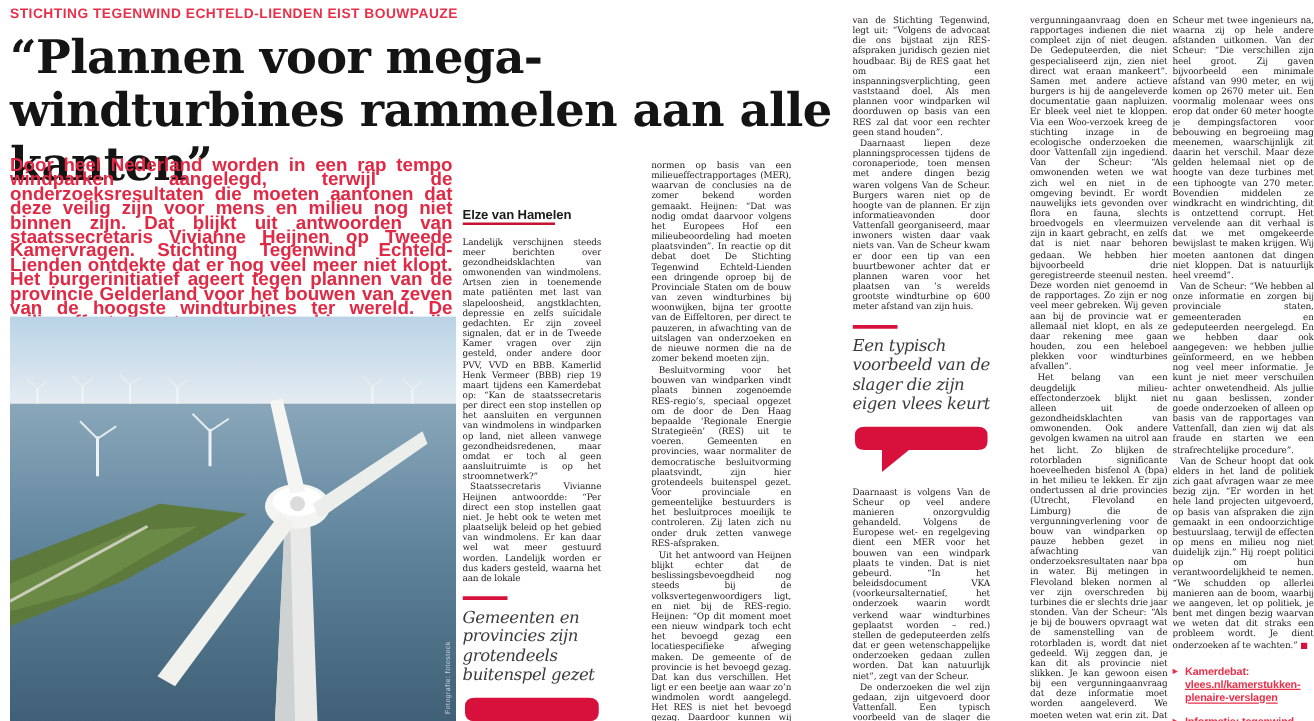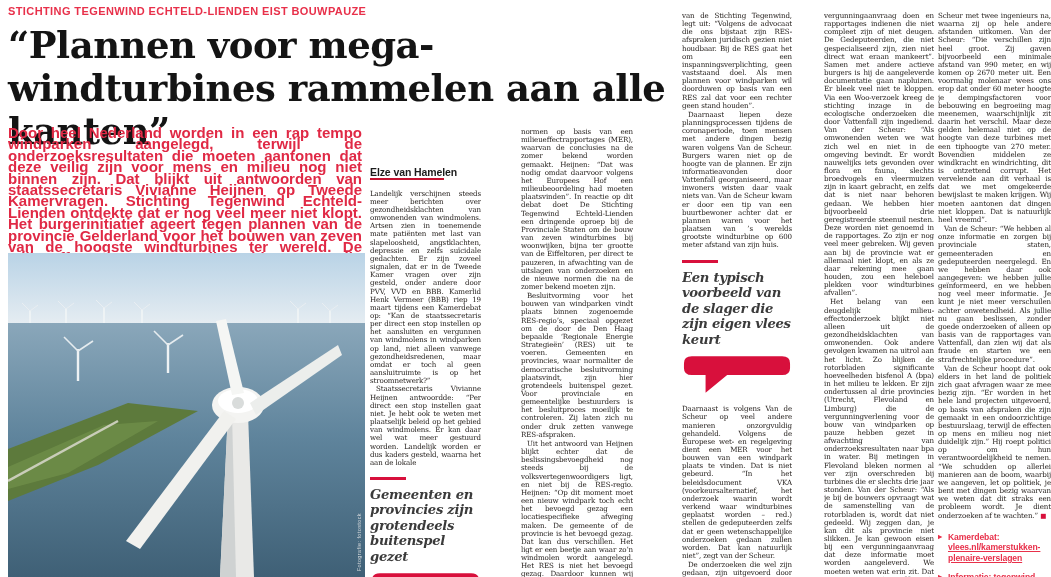--- a/index.html
+++ b/index.html
@@ -36,21 +36,21 @@
   #col3 { left:682px; top:12px;  width:110px; height:565px; }
   #col4 { left:824px; top:12px;  width:110px; height:565px; }
   #col5 { left:938px; top:12px;  width:113px; height:565px; }
 
   .byline { font-family:"Liberation Sans", sans-serif; font-weight:bold;
             font-size:10.5px; color:#1c1c1c; letter-spacing:-.1px; text-align:left; }
   .byline-rule { width:74px; height:1.5px; background:#c41230; margin:2px 0 10px 0; }
 
   .pullquote { margin:10px 0 8px 0; text-align:left; }
   .pq-rule { width:36px; height:3px; background:#d8103c; margin-bottom:7px; }
-  .pq-text { font-family:"DejaVu Serif", serif; font-style:italic; font-weight:bold;
+  .pq-text { font-family:"DejaVu Serif", serif; font-style:italic; font-weight:normal;
              font-size:13.2px; line-height:15.5px; color:#3b3b3b; letter-spacing:-.3px; }
   .pq-bubble { margin-top:8px; width:100%; }
 
   .endmark { color:#d8103c; font-size:6.5px; }
 
   .links { margin-top:12px; text-align:left; font-family:"Liberation Sans", sans-serif; }
   .link-item { position:relative; padding-left:10px; margin-bottom:9px;
                font-size:8.6px; line-height:10.5px; font-weight:bold; color:#e8304a; letter-spacing:-.1px; }
   .link-bullet { position:absolute; left:0; top:0; color:#e8304a; font-size:8px; }
   .link-url { text-decoration:underline; color:#e8304a; }

